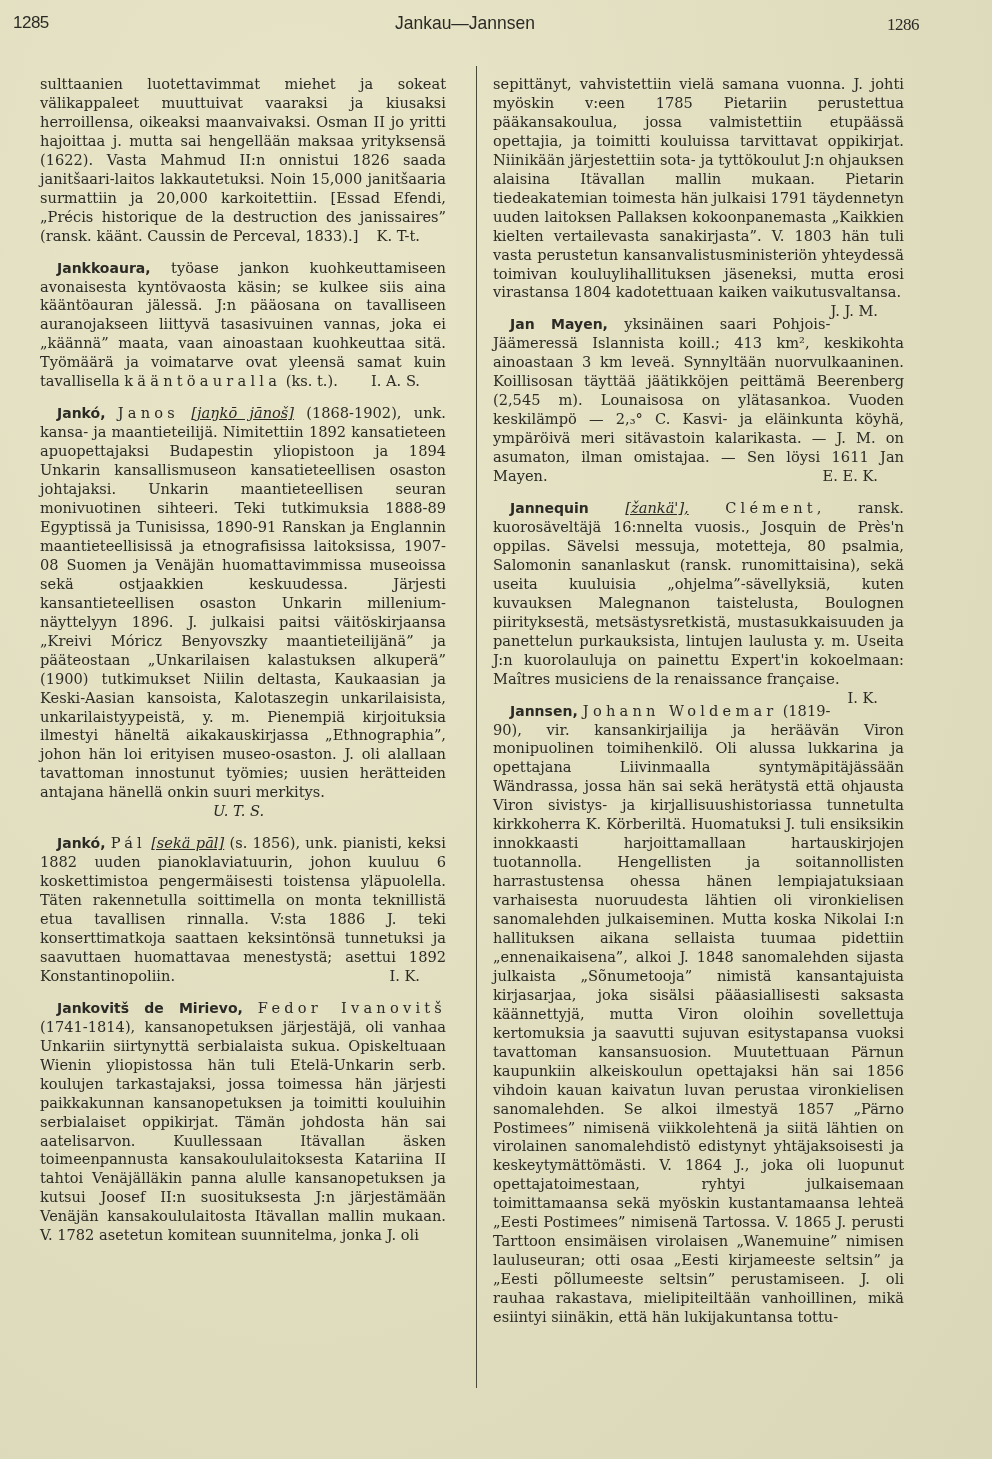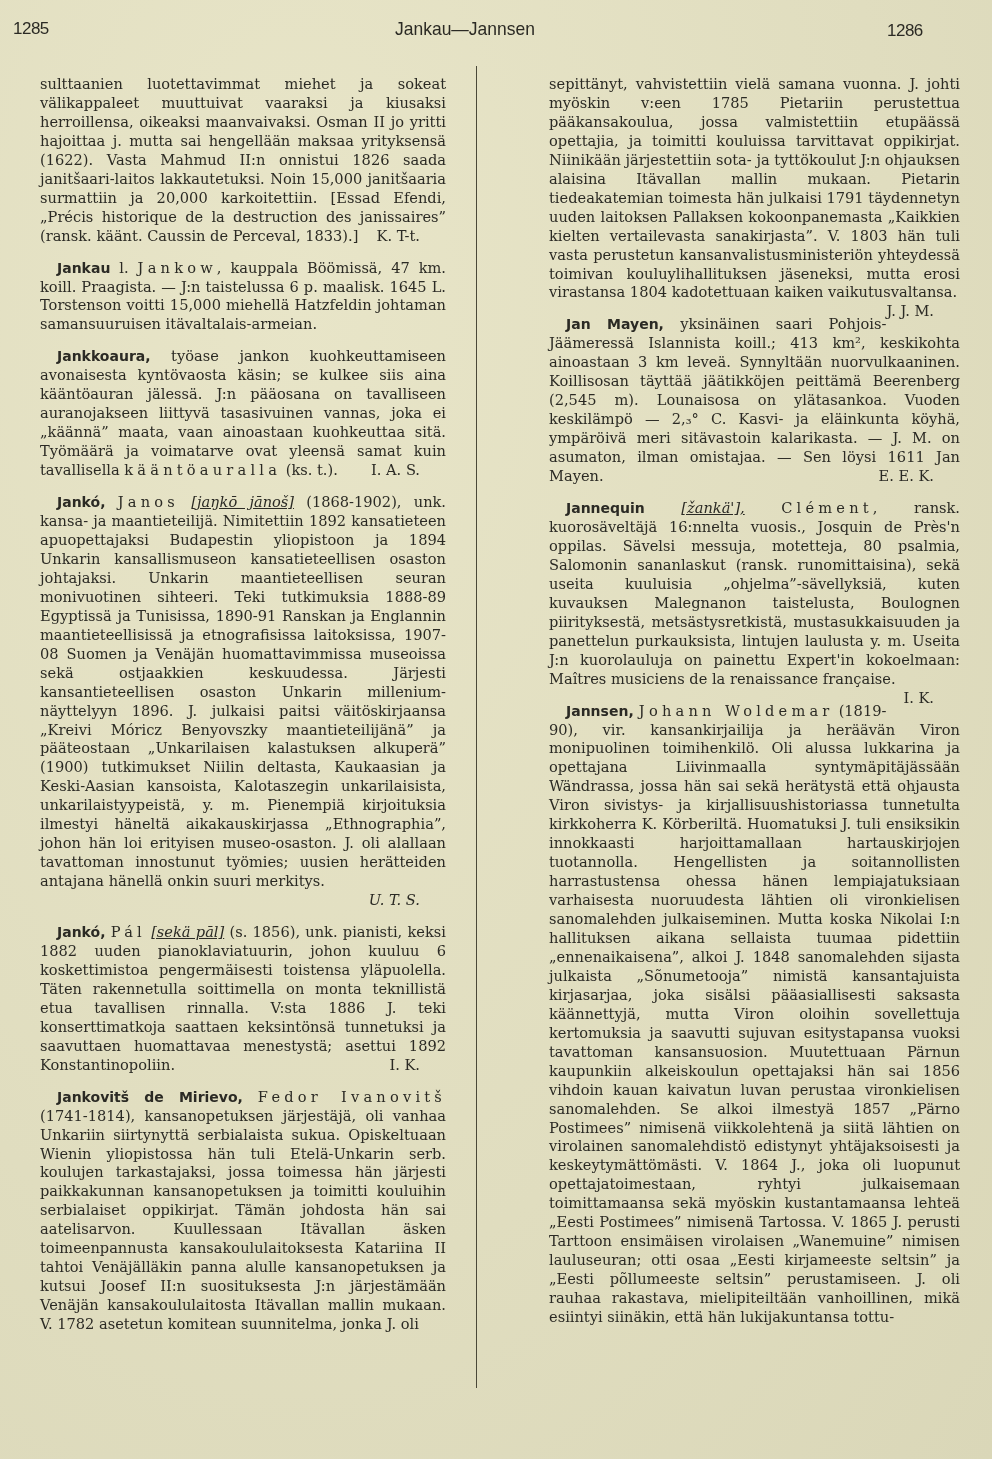--- a/index.html
+++ b/index.html
@@ -8,81 +8,78 @@
       height: 1459px;
       background: #e3e0c2;
       background-image: radial-gradient(ellipse at 30% 20%, #e8e5c8 0%, #e0ddbf 60%, #dad7b8 100%);
       font-family: "DejaVu Serif", "Liberation Serif", serif;
       color: #2b2a24;
       position: relative;
       overflow: hidden;
     }
     .header {
       position: absolute;
-      top: 12px; left: 0; width: 992px; height: 30px;
+      top: 6px; left: 0; width: 992px; height: 30px;
     }
     .page-left {
       position: absolute; left: 13px; top: 7px;
       font-family: "Liberation Sans", sans-serif;
       font-size: 17px; letter-spacing: -0.5px;
     }
     .page-right {
       position: absolute; left: 887px; top: 9px;
-      font-family: Liberation Sans, sans-serif;
+      font-family: Liberation Serif, serif;
       font-size: 17px; letter-spacing: -0.5px;
     }
     .running-title {
       position: absolute; left: 395px; top: 6px;
       font-family: "Liberation Sans", sans-serif;
       font-size: 19px; font-weight: normal; transform: scaleX(0.92); transform-origin: left;
     }
     .column {
       position: absolute;
       top: 62px;
       width: 432px;
       font-size: 14.6px;
       line-height: 18.95px;
       text-align: justify;
       hyphens: none;
     }
     .col-left { left: 27px; }
-    .col-right { left: 536px; width: 437px; }
+    .col-right { left: 480px; width: 437px; }
     .divider {
       position: absolute; left: 476px; top: 66px;
       width: 1px; height: 1322px; background: #4a4838;
     }
     p { margin: 13px; text-indent: 0; }
     .entry { text-indent: 17px; }
     .cont { text-indent: 0; }
     .hw { font-family: "DejaVu Sans", "Liberation Sans", sans-serif; font-weight: bold; font-size: 14px; }
     .sp { letter-spacing: 4.2px; }
     .pron { font-style: italic; text-decoration: underline; }
     .sig { float: right; padding-right: 26px; }
-    .sig-line { display: block; text-align: right; padding-right: 26px; font-style: italic; }
+    .sig-line { display: block; text-align: center; padding-right: 26px; font-style: italic; }
     .clear { clear: both; }
   </style>
 </head>
 <body>
 
 <div class="header">
   <span class="page-left">1285</span>
   <span class="running-title">Jankau—Jannsen</span>
   <span class="page-right">1286</span>
 </div>
 
 <div class="divider"></div>
 
 <div class="column col-left">
   <p class="cont">
     <span>sulttaanien luotettavimmat miehet ja sokeat välikappaleet muuttuivat vaaraksi ja kiusaksi herroillensa, oikeaksi maanvaivaksi. Osman II jo yritti hajoittaa j. mutta sai hengellään maksaa yrityksensä (1622). Vasta Mahmud II:n onnistui 1826 saada janitšaari-laitos lakkautetuksi. Noin 15,000 janitšaaria surmattiin ja 20,000 karkoitettiin. [Essad Efendi, „Précis historique de la destruction des janissaires” (ransk. käänt. Caussin de Perceval, 1833).]</span>
     <span class="sig">K. T-t.</span>
     <span class="clear"></span>
-  </p>
-  <p class="entry">
-    <span class="hw">Jankau</span><span> l. </span><span class="sp">Jankow</span><span>, kauppala Böömissä, 47 km. koill. Praagista. — J:n taistelussa 6 p. maalisk. 1645 L. Torstenson voitti 15,000 miehellä Hatzfeldin johtaman samansuuruisen itävaltalais-armeian.</span>
   </p>
   <p class="entry">
     <span class="hw">Jankkoaura,</span><span> työase jankon kuohkeuttamiseen avonaisesta kyntövaosta käsin; se kulkee siis aina kääntöauran jälessä. J:n pääosana on tavalliseen auranojakseen liittyvä tasasivuinen vannas, joka ei „käännä” maata, vaan ainoastaan kuohkeuttaa sitä. Työmäärä ja voimatarve ovat yleensä samat kuin tavallisella </span><span class="sp">kääntöauralla</span><span> (ks. t.).</span>
     <span class="sig">I. A. S.</span>
   </p>
   <p class="entry">
     <span class="hw">Jankó,</span>
     <span class="sp">Janos</span>
     <span class="pron">[jaŋkō jānoš]</span><span> (1868-1902), unk. kansa- ja maantieteilijä. Nimitettiin 1892 kansatieteen apuopettajaksi Budapestin yliopistoon ja 1894 Unkarin kansallismuseon kansatieteellisen osaston johtajaksi. Unkarin maantieteellisen seuran monivuotinen sihteeri. Teki tutkimuksia 1888-89 Egyptissä ja Tunisissa, 1890-91 Ranskan ja Englannin maantieteellisissä ja etnografisissa laitoksissa, 1907-08 Suomen ja Venäjän huomattavimmissa museoissa sekä ostjaakkien keskuudessa. Järjesti kansantieteellisen osaston Unkarin millenium-näyttelyyn 1896. J. julkaisi paitsi väitöskirjaansa „Kreivi Móricz Benyovszky maantieteilijänä” ja pääteostaan „Unkarilaisen kalastuksen alkuperä” (1900) tutkimukset Niilin deltasta, Kaukaasian ja Keski-Aasian kansoista, Kalotaszegin unkarilaisista, unkarilaistyypeistä, y. m. Pienempiä kirjoituksia ilmestyi häneltä aikakauskirjassa „Ethnographia”, johon hän loi erityisen museo-osaston. J. oli alallaan tavattoman innostunut työmies; uusien herätteiden antajana hänellä onkin suuri merkitys.</span>
     <span class="sig-line">U. T. S.</span>

